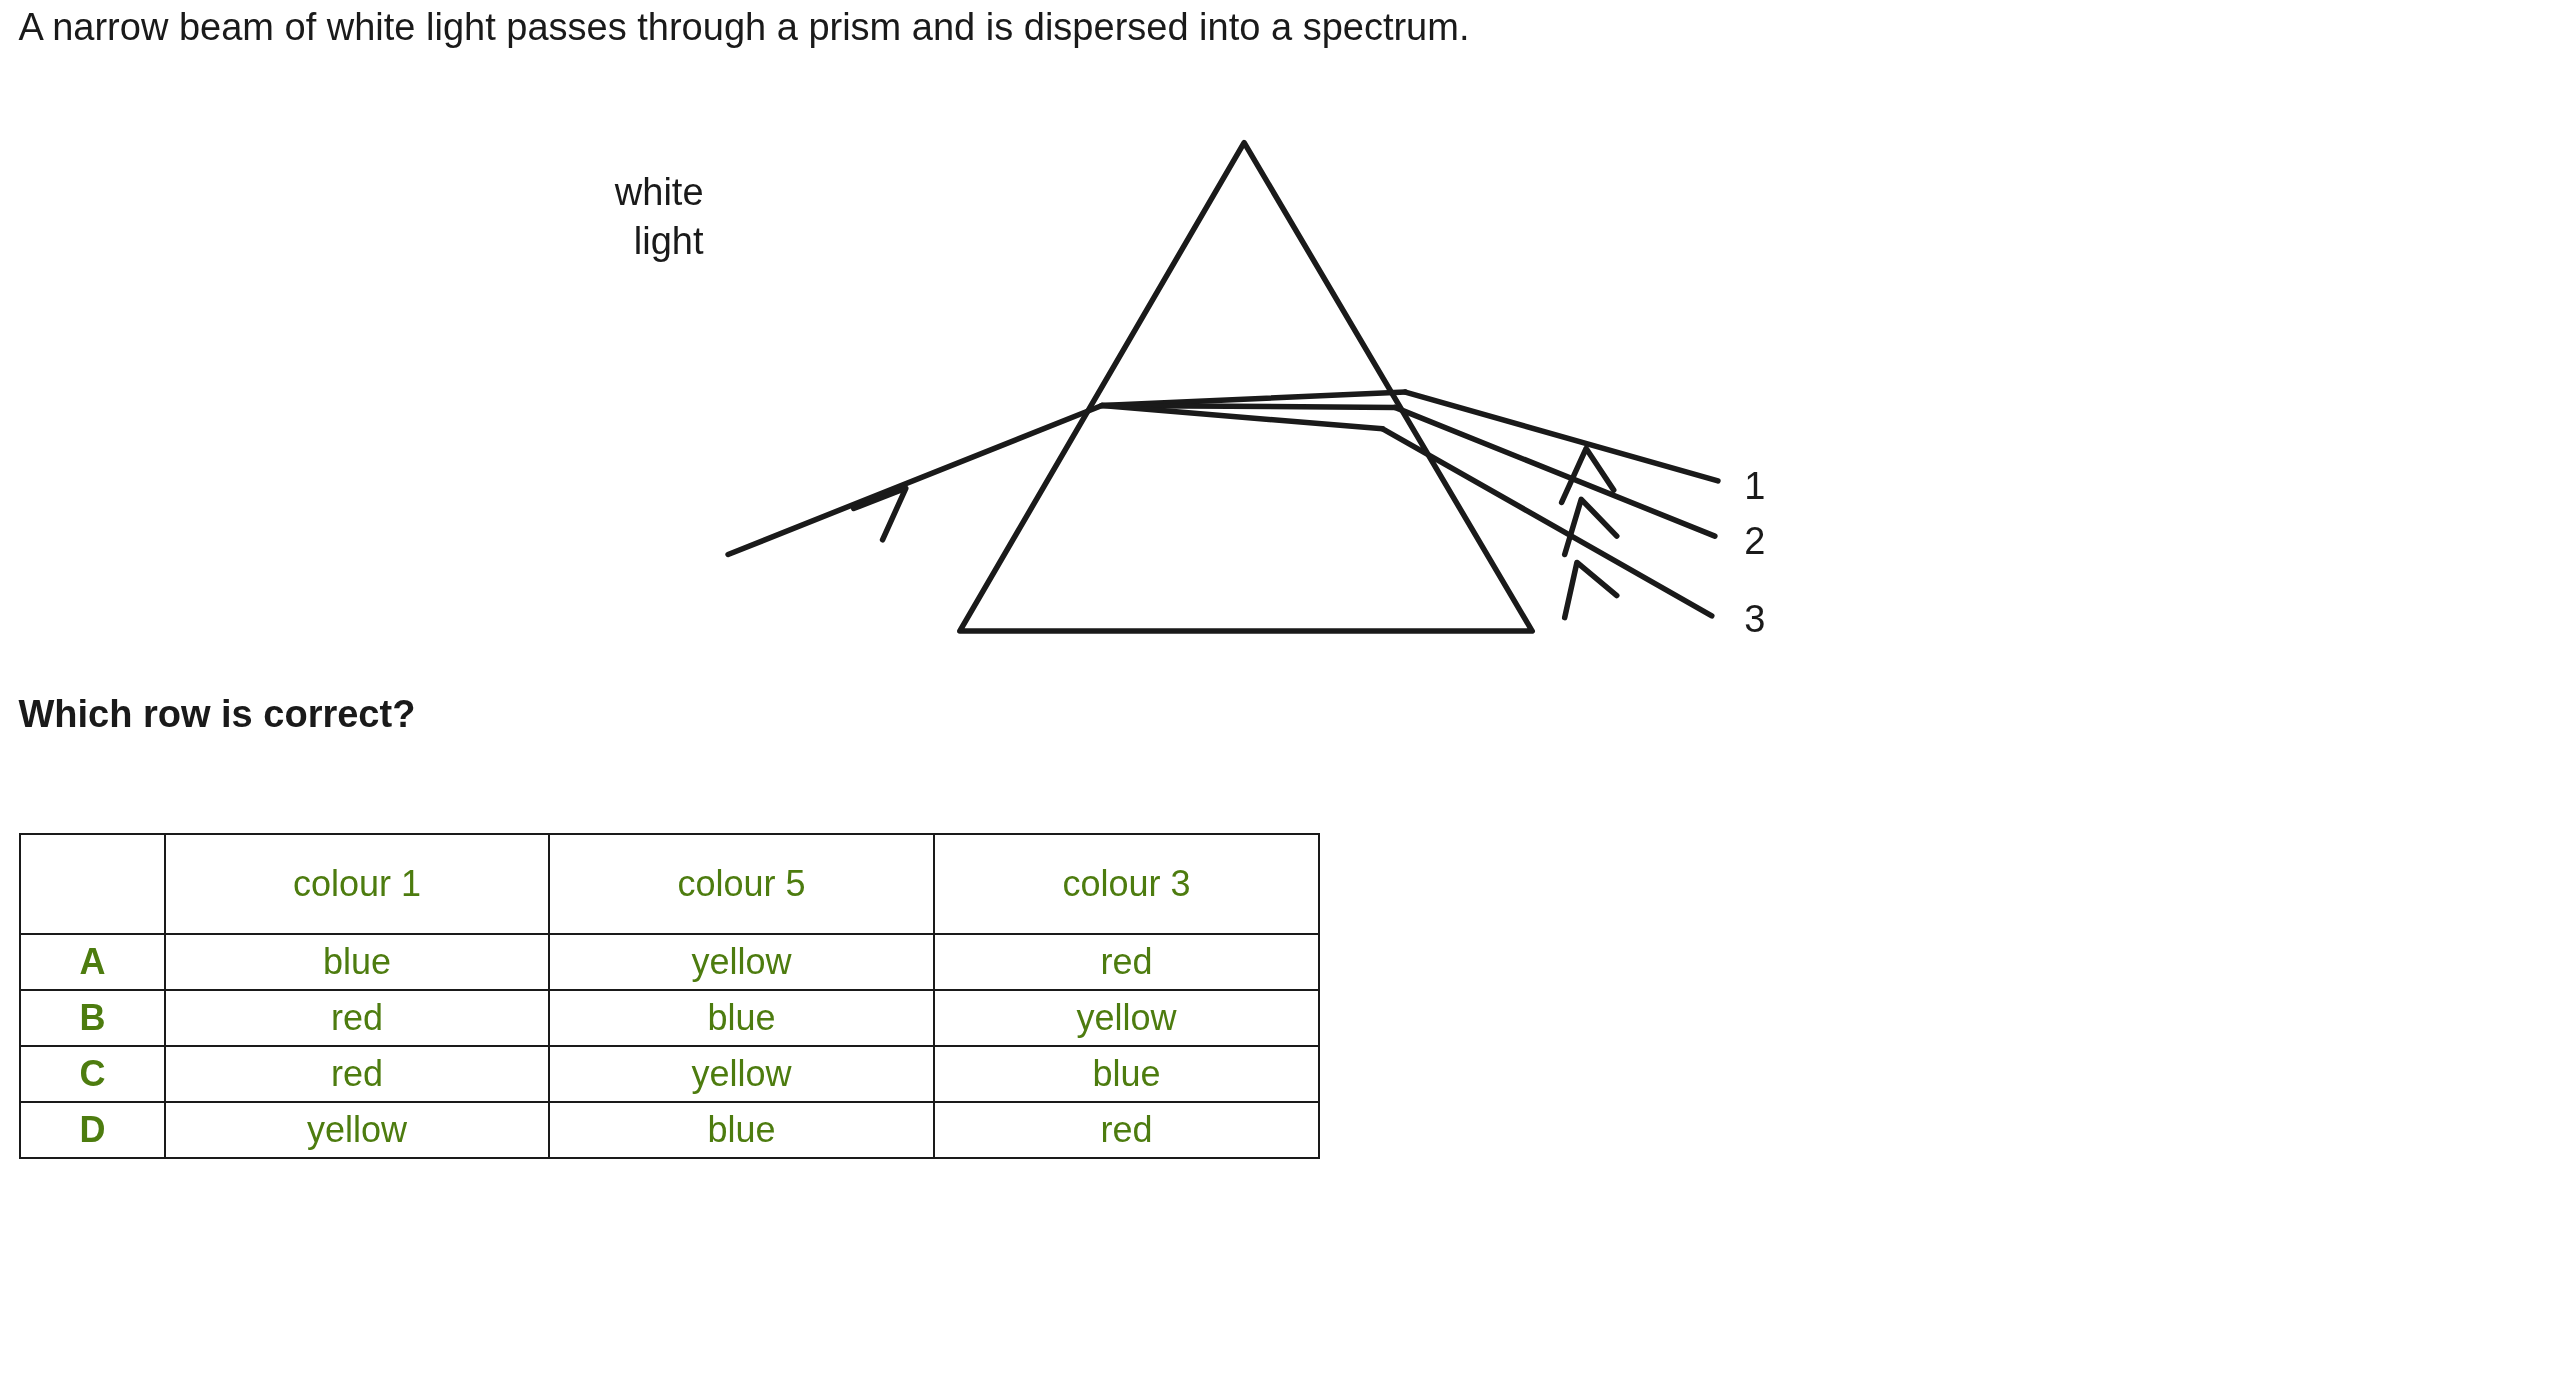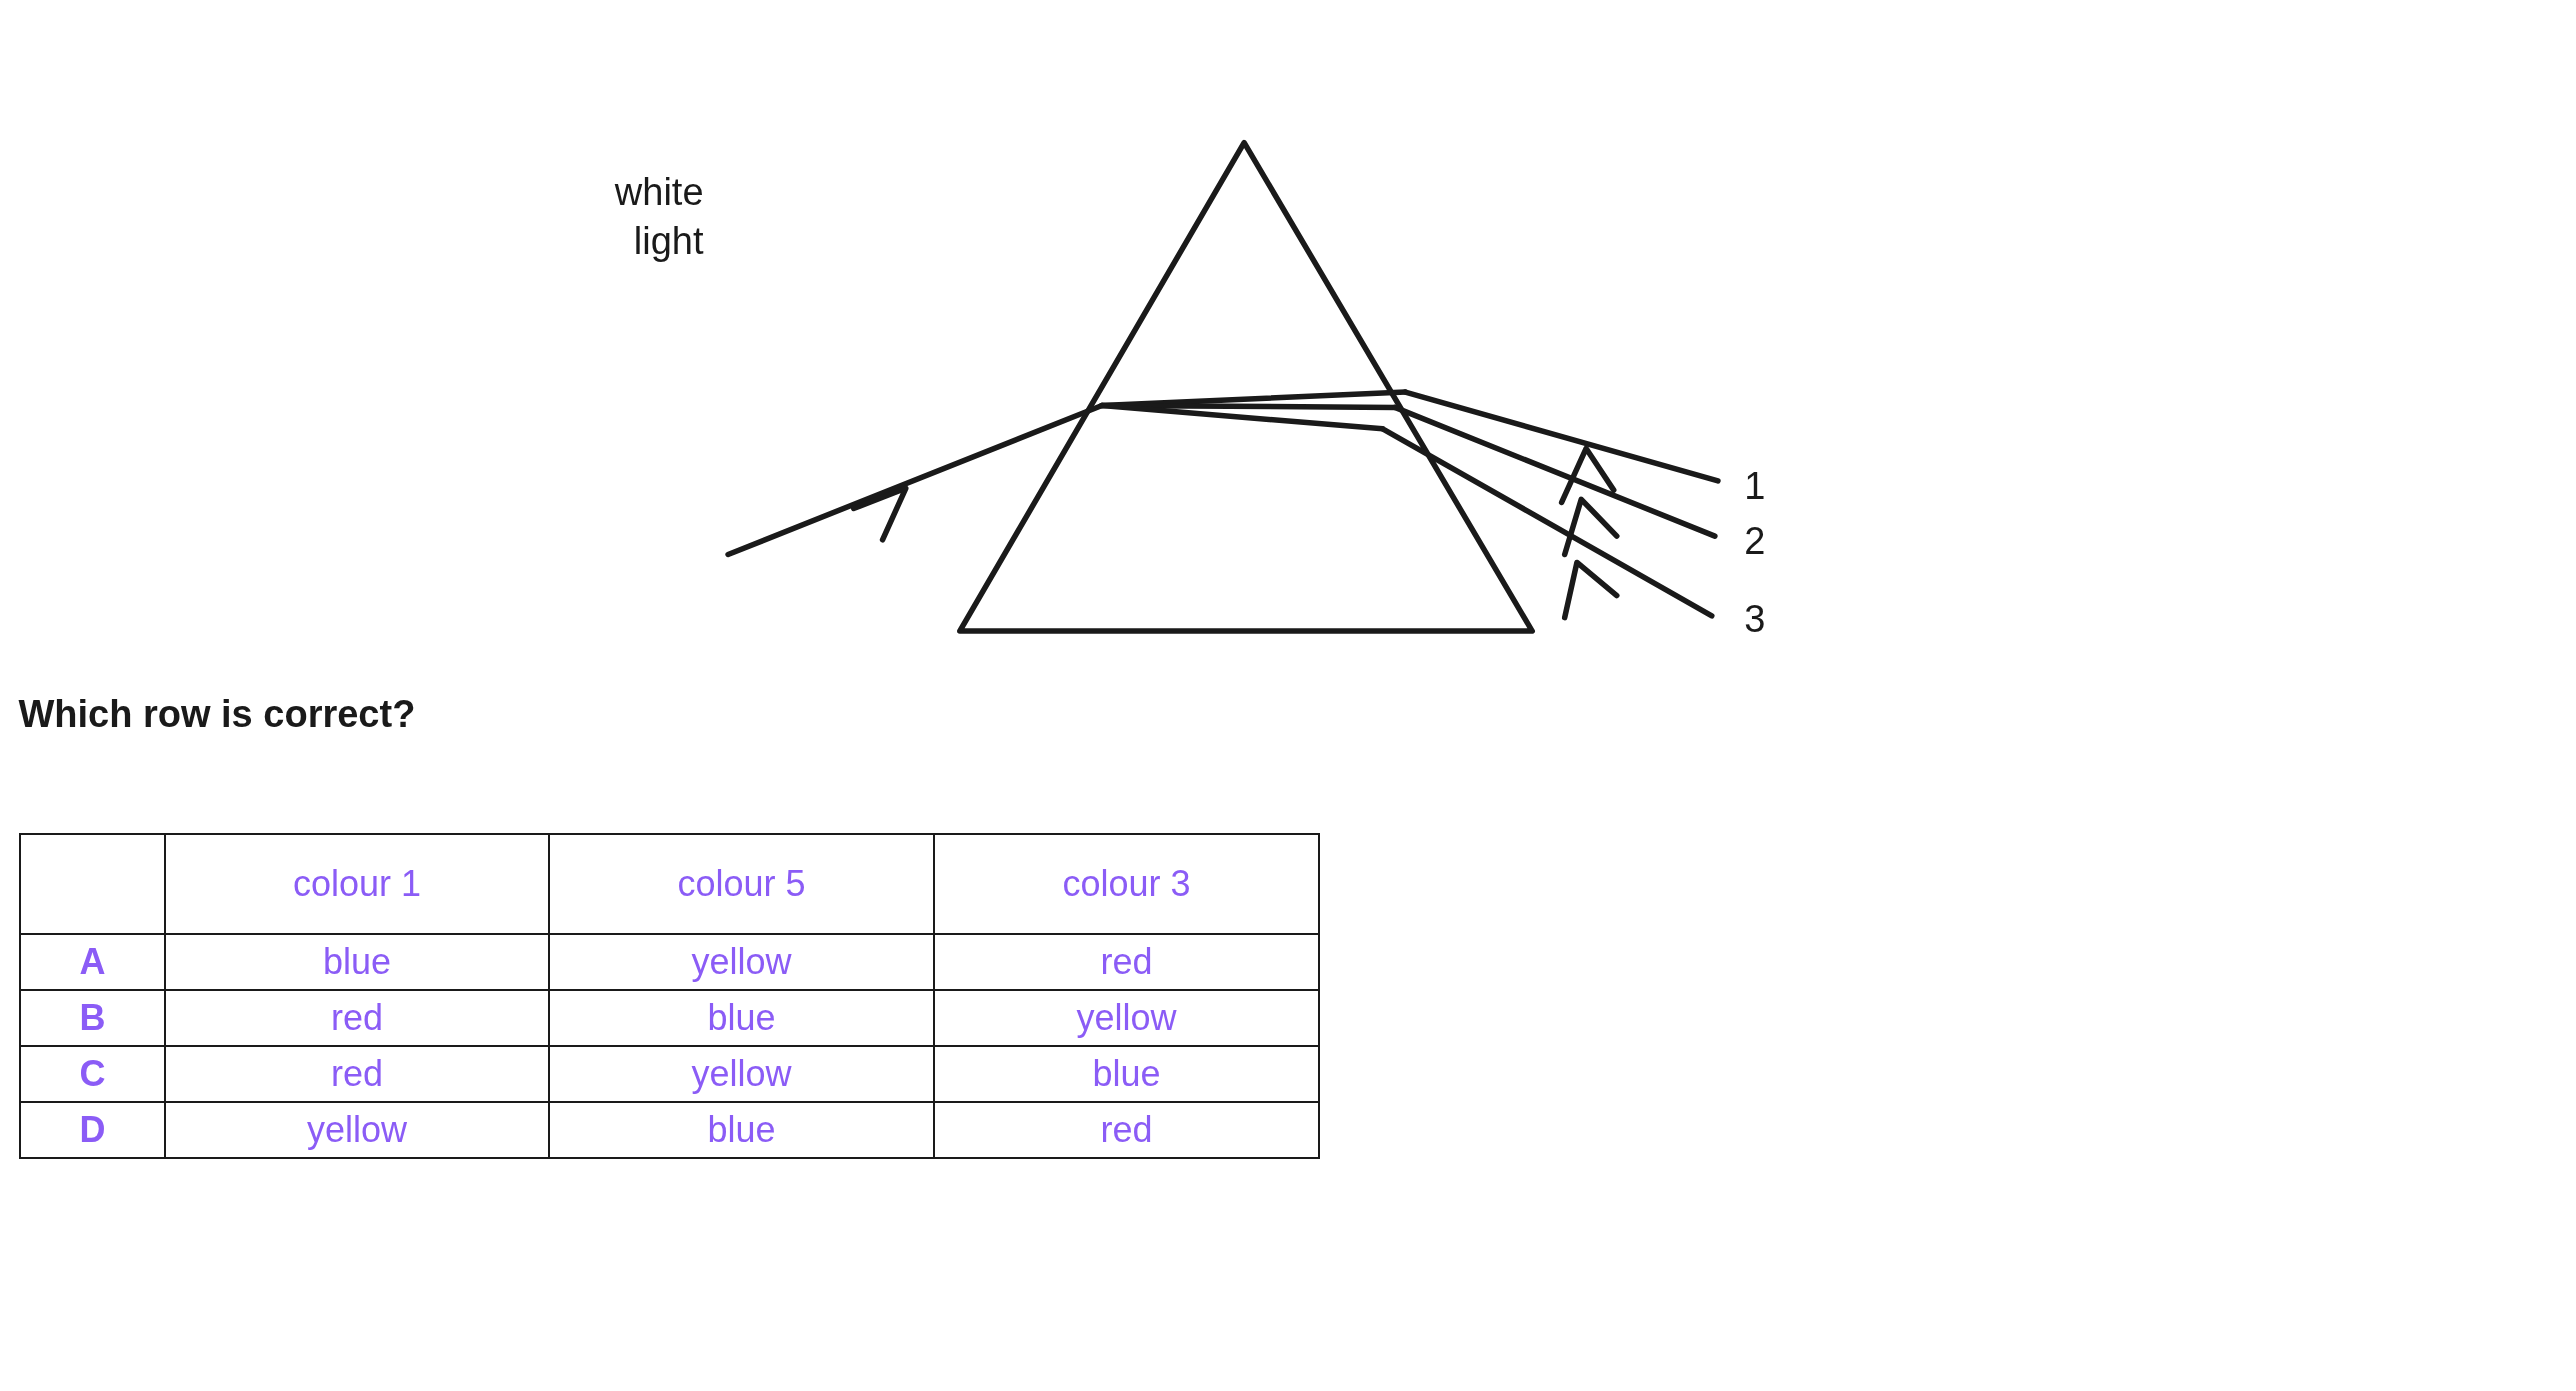--- a/index.html
+++ b/index.html
@@ -69,21 +69,21 @@
 
   
   #options-table {
     position: absolute;
     left: 19px;
     top: 833px;
     border-collapse: collapse;
     table-layout: fixed;
     width: 1298px;
     font-size: 36px;
-    color: #8b5cf6;
+    color: #4d7c0f;
   }
   #options-table col.c-label  { width: 145px; }
   #options-table col.c-col1   { width: 384px; }
   #options-table col.c-col2   { width: 385px; }
   #options-table col.c-col3   { width: 385px; }
 
   #options-table td,
   #options-table th {
     border: 2.5px solid #1a1a1a;
     text-align: center;
@@ -95,20 +95,21 @@
   #options-table tbody td { height: 54px; }
   #options-table tbody td.row-letter {
     font-weight: bold;
   }
 </style>
 </head>
 <body>
 
 <div id="page">
 
+  <div class="stem">A narrow beam of white light passes through a prism and is dispersed into a spectrum.</div>
 
   <div id="diagram">
     <svg viewBox="0 0 3200 930" xmlns="http://www.w3.org/2000/svg">
       <g fill="none" stroke="#1a1a1a" stroke-width="9" stroke-linecap="round" stroke-linejoin="round">
 
         <polygon points="2022,63 2492,860 1558,860" fill="none" stroke="#1a1a1a" stroke-width="9"></polygon>
 
         <line x1="1180" y1="735" x2="1790" y2="492"></line>
 
         <path d="M 1385 660 L 1470 627 L 1432 711"></path>

